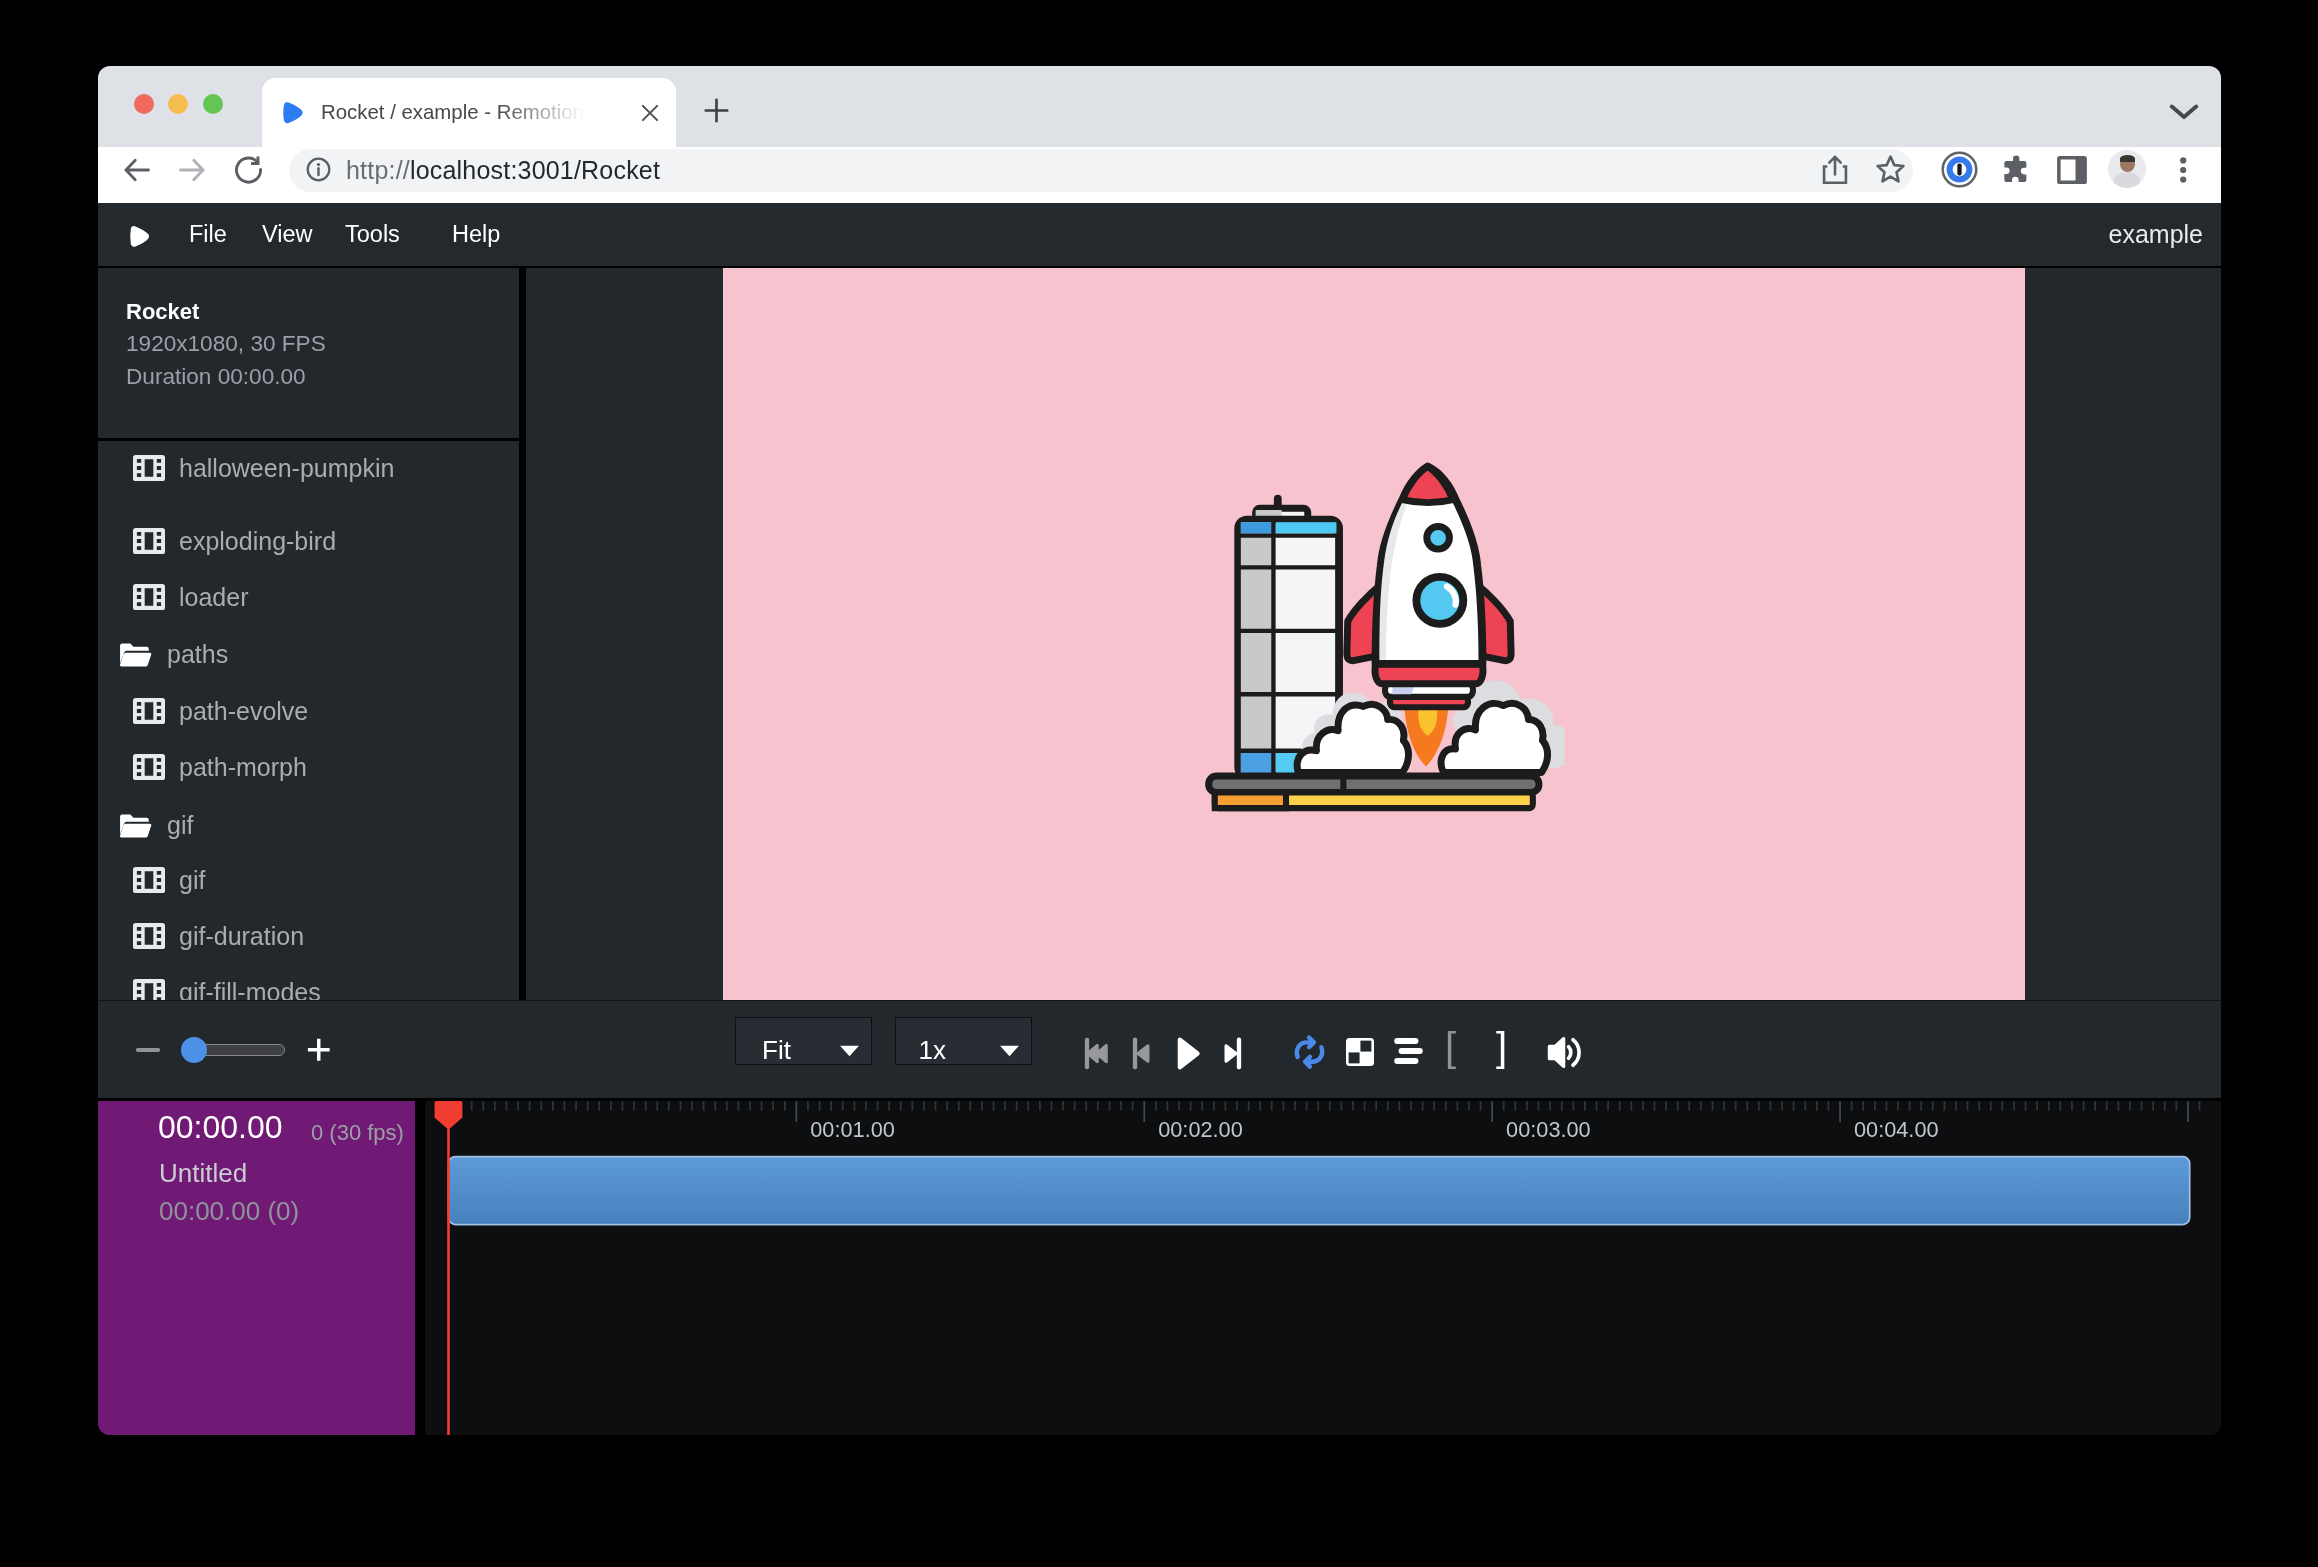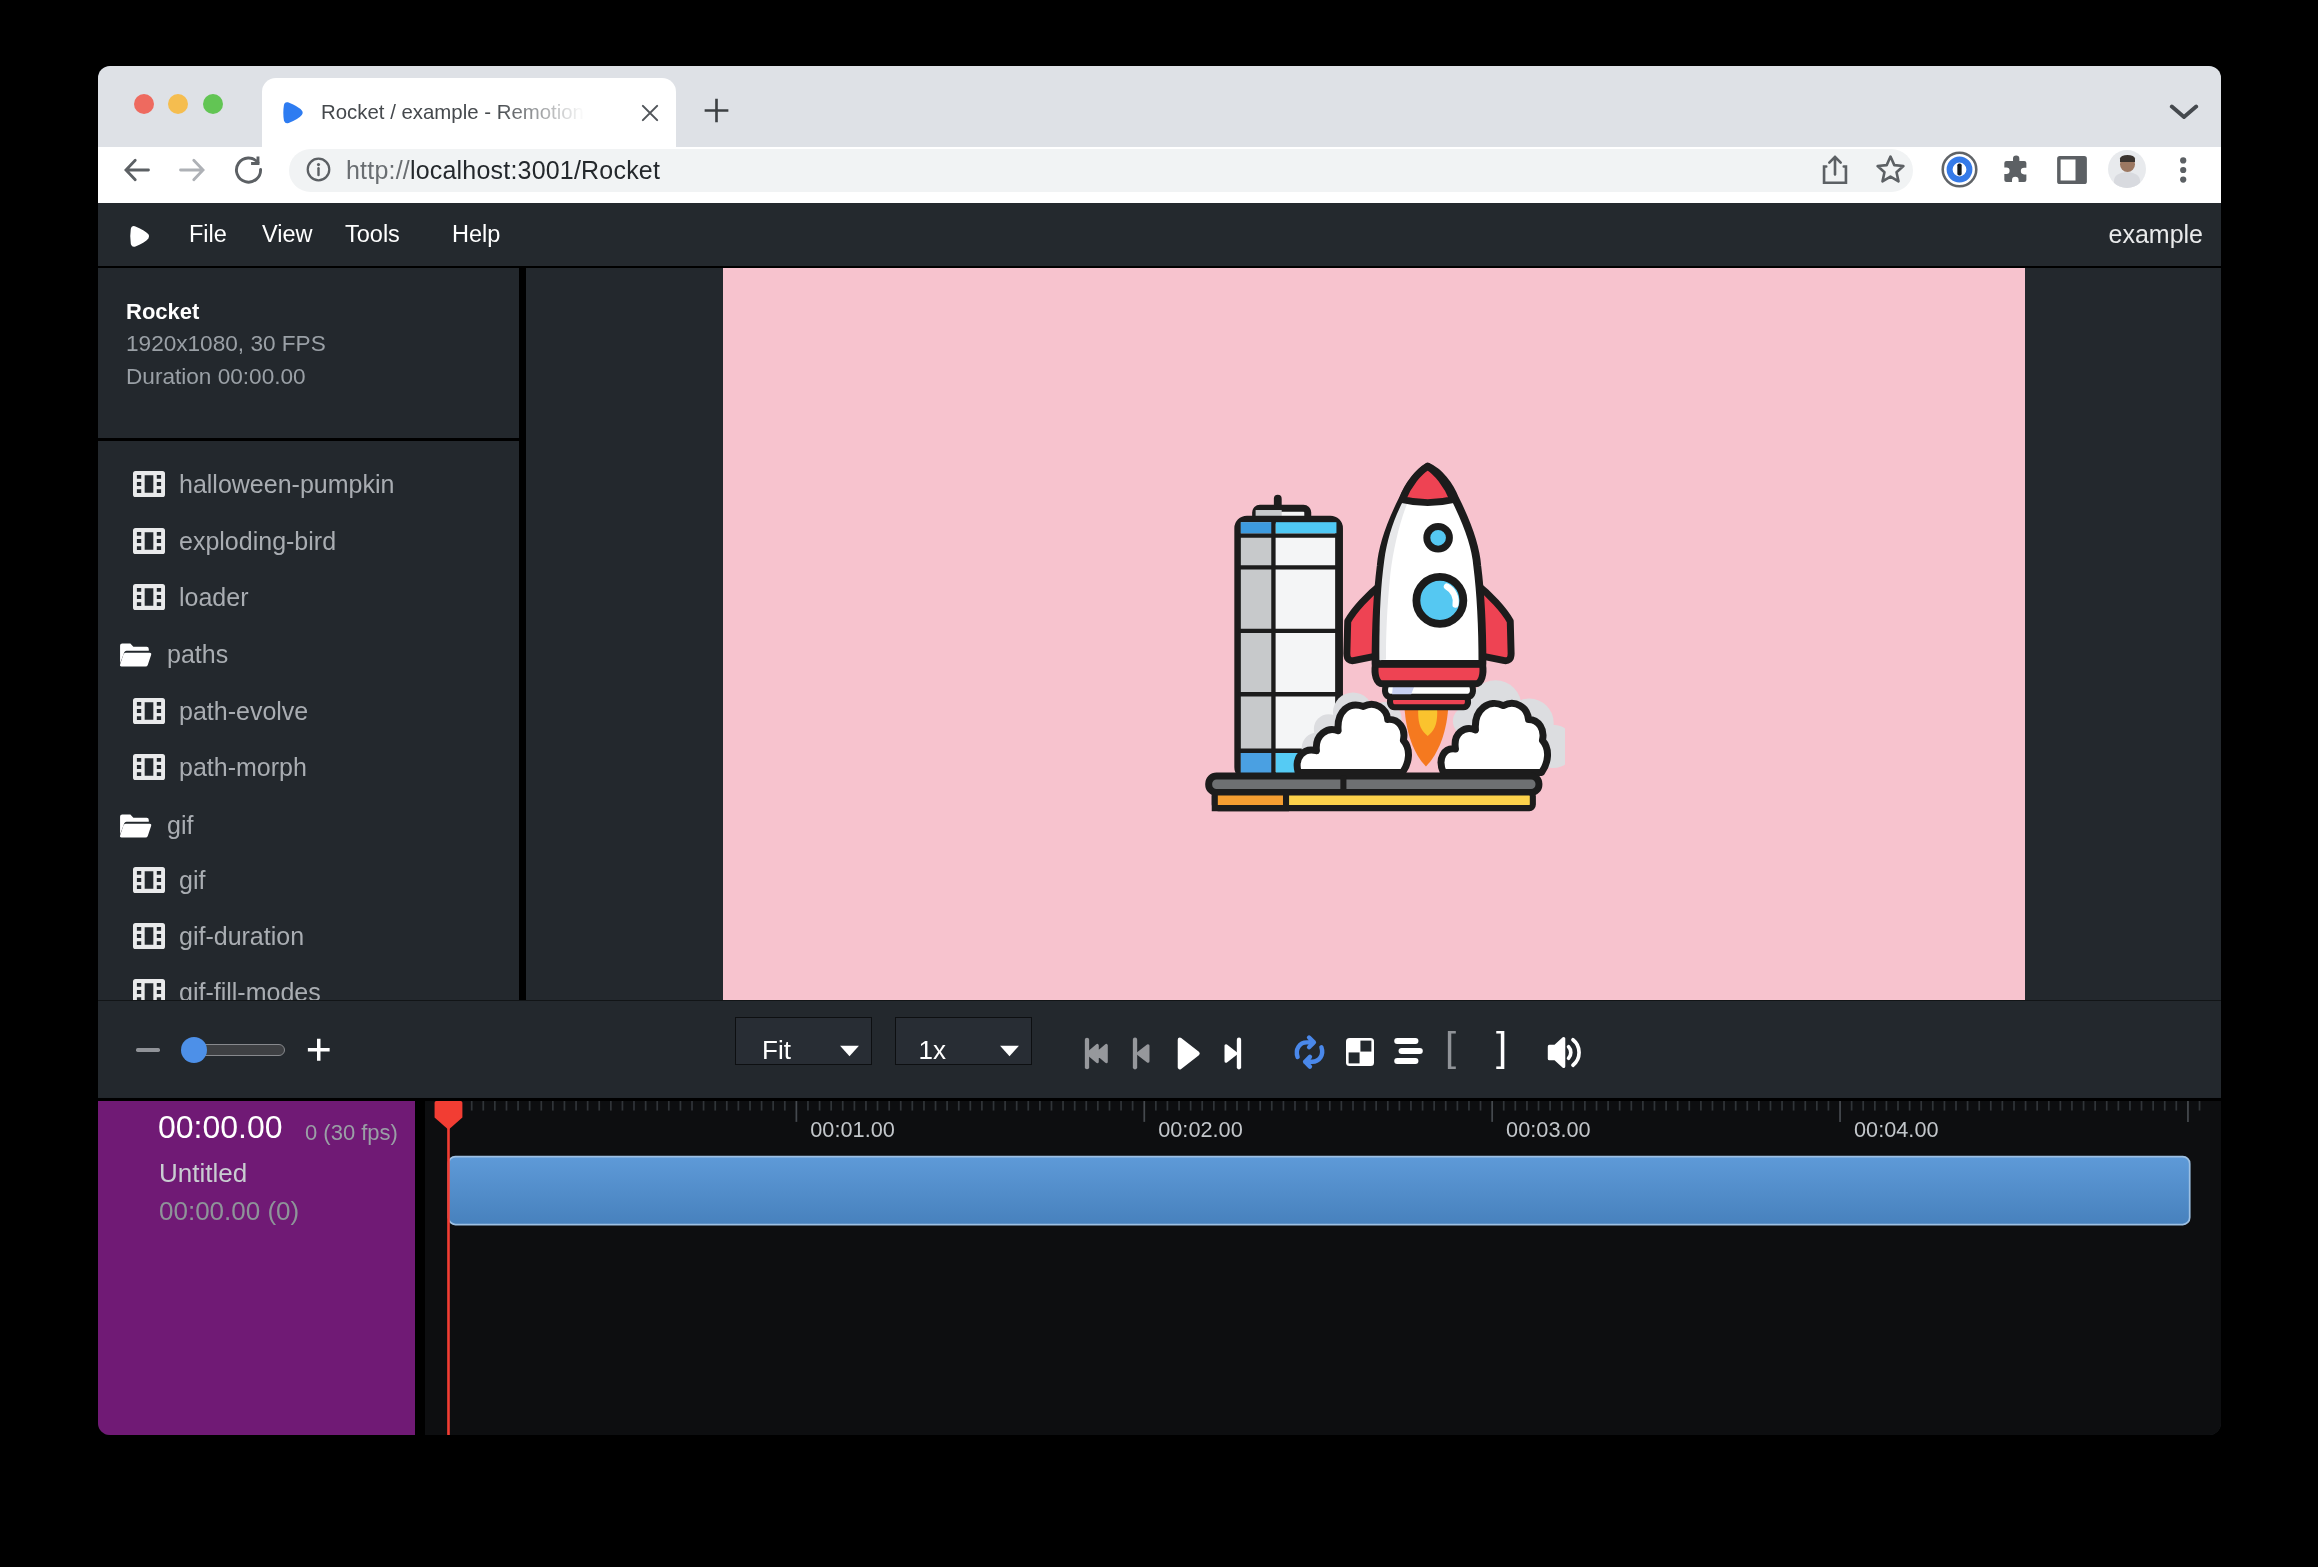--- a/index.html
+++ b/index.html
@@ -116,21 +116,21 @@
   <div class="abs menuitem" style="left:164px;top:137px;">View</div>
   <div class="abs menuitem" style="left:247px;top:137px;">Tools</div>
   <div class="abs menuitem" style="left:334px;top:137px;margin-left:20px;">Help</div>
   <div class="abs menuitem" style="right:18px;top:137px;color:#e9eaeb;font-size:25px;">example</div>
 
   <div id="sidebar" class="abs">
     <div class="abs" style="left:28px;top:31px;font-size:22px;font-weight:bold;color:#fff;">Rocket</div>
     <div class="abs" style="left:28px;top:63px;font-size:22.6px;color:#9aa0a6;">1920x1080, 30 FPS</div>
     <div class="abs" style="left:28px;top:96px;font-size:22.6px;color:#9aa0a6;">Duration 00:00.00</div>
     <div class="abs" style="left:0;top:170px;width:421px;height:2.6px;background:#000;"></div>
-    <div class="abs compitem" style="top:188px;">
+    <div class="abs compitem" style="top:172px;">
         <svg width="32" height="26" viewBox="0 0 37 30">
           <path fill="#e9eaeb" fill-rule="evenodd" d="M3 0 H34 Q37 0 37 3 V27 Q37 30 34 30 H3 Q0 30 0 27 V3 Q0 0 3 0 Z M4.5 4.5 H9.5 V9 H4.5 Z M4.5 12.7 H9.5 V17.2 H4.5 Z M4.5 21 H9.5 V25.5 H4.5 Z M27.5 4.5 H32.5 V9 H27.5 Z M27.5 12.7 H32.5 V17.2 H27.5 Z M27.5 21 H32.5 V25.5 H27.5 Z M13.5 5 H23.5 V25 H13.5 Z"></path>
         </svg>
         <span class="lbl">halloween-pumpkin</span>
       </div>
     <div class="abs compitem" style="top:245px;">
         <svg width="32" height="26" viewBox="0 0 37 30">
           <path fill="#e9eaeb" fill-rule="evenodd" d="M3 0 H34 Q37 0 37 3 V27 Q37 30 34 30 H3 Q0 30 0 27 V3 Q0 0 3 0 Z M4.5 4.5 H9.5 V9 H4.5 Z M4.5 12.7 H9.5 V17.2 H4.5 Z M4.5 21 H9.5 V25.5 H4.5 Z M27.5 4.5 H32.5 V9 H27.5 Z M27.5 12.7 H32.5 V17.2 H27.5 Z M27.5 21 H32.5 V25.5 H27.5 Z M13.5 5 H23.5 V25 H13.5 Z"></path>
         </svg>
         <span class="lbl">exploding-bird</span>
@@ -305,21 +305,21 @@
     <svg class="abs" style="left:1449px;top:34px;" width="37" height="35" viewBox="0 0 42 40">
         <path d="M2.5 13 H9 L19 4 V36 L9 27 H2.5 Z" fill="#fff" stroke="#fff" stroke-width="3.5" stroke-linejoin="round"></path>
         <path d="M24.5 13.5 A 9.5 9.5 0 0 1 24.5 26.5" stroke="#fff" stroke-width="4.2" fill="none" stroke-linecap="round"></path>
         <path d="M29.5 5.5 A 18.5 18.5 0 0 1 29.5 34.5" stroke="#fff" stroke-width="4.2" fill="none" stroke-linecap="round"></path>
       </svg>
     <div class="abs" style="left:0;top:97px;width:2123px;height:3.5px;background:#000;"></div>
   </div>
 
   <div id="tl-left" class="abs">
     <div class="abs" style="left:60px;top:7.8px;font-size:32px;font-weight:500;color:#fff;letter-spacing:0px;">00:00.00</div>
-    <div class="abs" style="left:207px;top:19px;font-size:22px;color:#9aa0a6;">0 (30 fps)</div>
+    <div class="abs" style="left:213px;top:19px;font-size:22px;color:#9aa0a6;">0 (30 fps)</div>
     <div class="abs" style="left:61px;top:57px;font-size:26px;color:#c9cdd1;">Untitled</div>
     <div class="abs" style="left:61px;top:95px;font-size:26px;color:#8e9499;">00:00.00 (0)</div>
   </div>
   <div id="tl-gap" class="abs"></div>
   <div id="tl-area" class="abs"></div>
   <svg class="abs" style="left:327px;top:1035px;" width="1796" height="334" viewBox="0 0 2065 384">
     <g id="ticks" stroke="#303438" stroke-width="2">
         <line x1="40.3" y1="0" x2="40.3" y2="11"></line>
         <line x1="53.7" y1="0" x2="53.7" y2="11"></line>
         <line x1="67.0" y1="0" x2="67.0" y2="11"></line>

